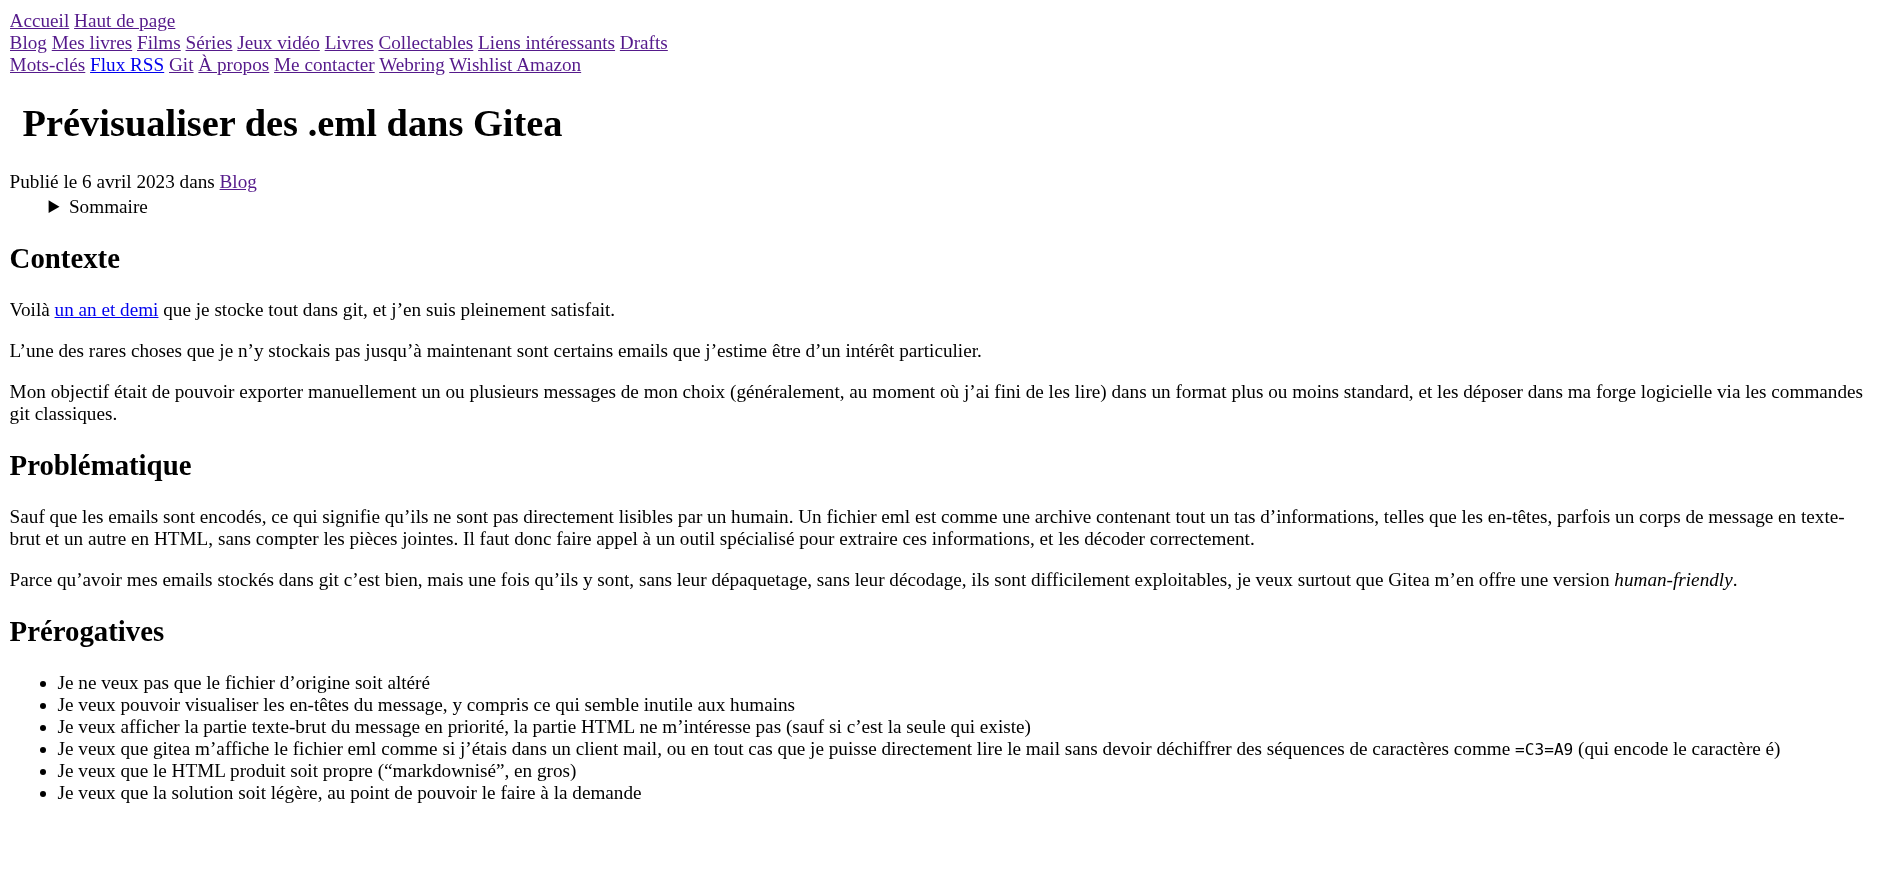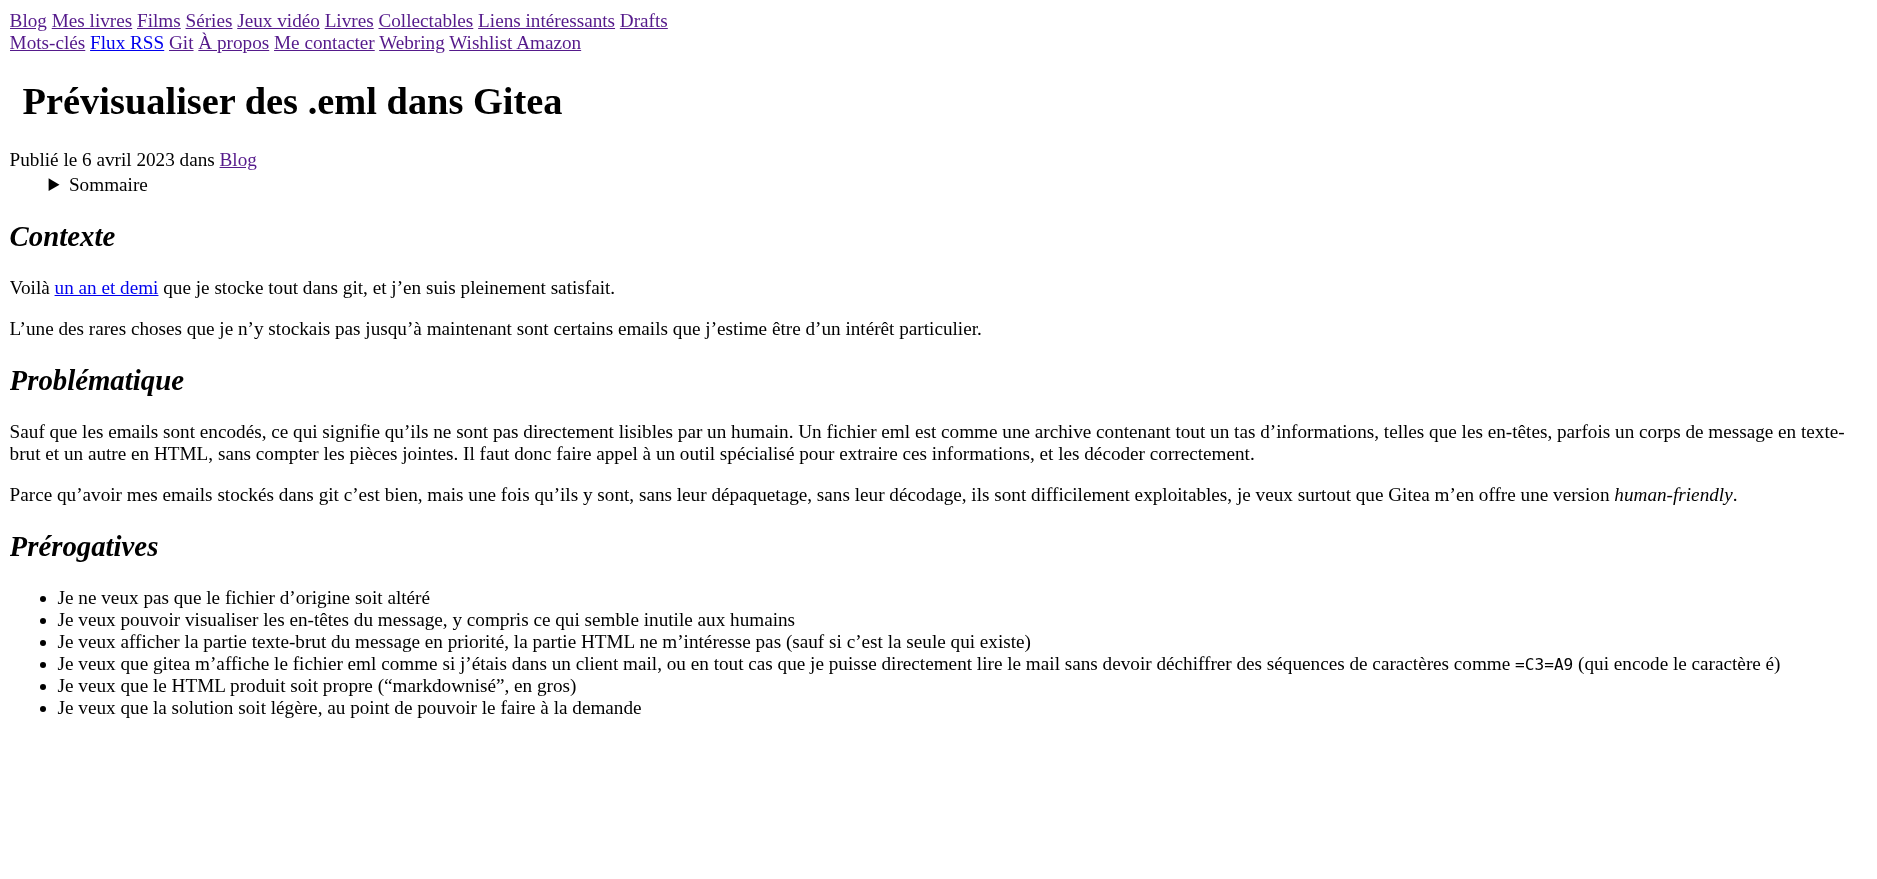--- a/index.html
+++ b/index.html
@@ -22,57 +22,58 @@
   .nav-row { margin: 0; }
   h1 {
     font-size: 2em;
     margin: 0.67em 13px;
     font-weight: bold;
   }
   h2 {
     font-size: 1.5em;
     margin: 0.83em 0;
     font-weight: bold;
-    font-style: italic;
   }
   p { margin: 1em 0; }
   p.post-meta { margin: 1.15em 0 0.15em 0; }
   details { margin: 0 0 0.4em 0; padding-left: 39px; }
   summary { cursor: pointer; }
   ul {
     margin: 1em 0;
     padding-left: 2.5em;
   }
   li { margin: 0; }
   code {
     font-family: "DejaVu Sans Mono", "Liberation Mono", monospace;
     font-size: 0.84em;
   }
   em { }
 </style>
 </head>
 <body style="background: rgb(255, 255, 255); color: rgb(0, 0, 0);">
 
 <nav data-name="site-nav">
+    <div class="nav-row" data-name="nav-row-1"><a href="#" class="visited" data-name="nav-link-accueil">Accueil</a> <a href="#" class="visited" data-name="nav-link-haut-de-page">Haut de page</a></div>
     <div class="nav-row" data-name="nav-row-2"><a href="#" class="visited" data-name="nav-link-blog">Blog</a> <a href="#" class="visited" data-name="nav-link-mes-livres">Mes livres</a> <a href="#" class="visited" data-name="nav-link-films">Films</a> <a href="#" class="visited" data-name="nav-link-series">Séries</a> <a href="#" class="visited" data-name="nav-link-jeux-video">Jeux vidéo</a> <a href="#" class="visited" data-name="nav-link-livres">Livres</a> <a href="#" class="visited" data-name="nav-link-collectables">Collectables</a> <a href="#" class="visited" data-name="nav-link-liens-interessants">Liens intéressants</a> <a href="#" class="visited" data-name="nav-link-drafts">Drafts</a></div>
     <div class="nav-row" data-name="nav-row-3"><a href="#" class="visited" data-name="nav-link-mots-cles">Mots-clés</a> <a href="#" class="unvisited" data-name="nav-link-flux-rss">Flux RSS</a> <a href="#" class="visited" data-name="nav-link-git">Git</a> <a href="#" class="visited" data-name="nav-link-a-propos">À propos</a> <a href="#" class="visited" data-name="nav-link-me-contacter">Me contacter</a> <a href="#" class="visited" data-name="nav-link-webring">Webring</a> <a href="#" class="visited" data-name="nav-link-wishlist-amazon">Wishlist Amazon</a></div>
   </nav>
 
 <h1 data-name="page-title">Prévisualiser des .eml dans Gitea</h1>
 
 <p class="post-meta" data-name="post-meta"><span data-name="post-meta-text">Publié le 6 avril 2023 dans </span><a href="#" class="visited" data-name="post-meta-category-link">Blog</a></p>
 
 <details data-name="summary-details">
   <summary data-name="summary-toggle">Sommaire</summary>
 </details>
 
 <main data-name="article-body">
     <h2 data-name="section-heading-contexte">Contexte</h2>
     <p data-name="paragraph">Voilà <a href="#" class="unvisited" data-name="link-un-an-et-demi">un an et demi</a> que je stocke tout dans git, et j’en suis pleinement satisfait.</p>
     <p data-name="paragraph">L’une des rares choses que je n’y stockais pas jusqu’à maintenant sont certains emails que j’estime être d’un intérêt particulier.</p>
+    <p data-name="paragraph">Mon objectif était de pouvoir exporter manuellement un ou plusieurs messages de mon choix (généralement, au moment où j’ai fini de les lire) dans un format plus ou moins standard, et les déposer dans ma forge logicielle via les commandes git classiques.</p>
     <h2 data-name="section-heading-problematique">Problématique</h2>
     <p data-name="paragraph">Sauf que les emails sont encodés, ce qui signifie qu’ils ne sont pas directement lisibles par un humain. Un fichier eml est comme une archive contenant tout un tas d’informations, telles que les en-têtes, parfois un corps de message en texte-brut et un autre en HTML, sans compter les pièces jointes. Il faut donc faire appel à un outil spécialisé pour extraire ces informations, et les décoder correctement.</p>
     <p data-name="paragraph">Parce qu’avoir mes emails stockés dans git c’est bien, mais une fois qu’ils y sont, sans leur dépaquetage, sans leur décodage, ils sont difficilement exploitables, je veux surtout que Gitea m’en offre une version <em data-name="emphasis-text">human-friendly</em>.</p>
     <h2 data-name="section-heading-prerogatives">Prérogatives</h2>
     <ul data-name="bullet-list">
       <li data-name="list-item">Je ne veux pas que le fichier d’origine soit altéré</li>
       <li data-name="list-item">Je veux pouvoir visualiser les en-têtes du message, y compris ce qui semble inutile aux humains</li>
       <li data-name="list-item">Je veux afficher la partie texte-brut du message en priorité, la partie HTML ne m’intéresse pas (sauf si c’est la seule qui existe)</li>
       <li data-name="list-item">Je veux que gitea m’affiche le fichier eml comme si j’étais dans un client mail, ou en tout cas que je puisse directement lire le mail sans devoir déchiffrer des séquences de caractères comme <code data-name="inline-code">=C3=A9</code> (qui encode le caractère é)</li>
       <li data-name="list-item">Je veux que le HTML produit soit propre (“markdownisé”, en gros)</li>

